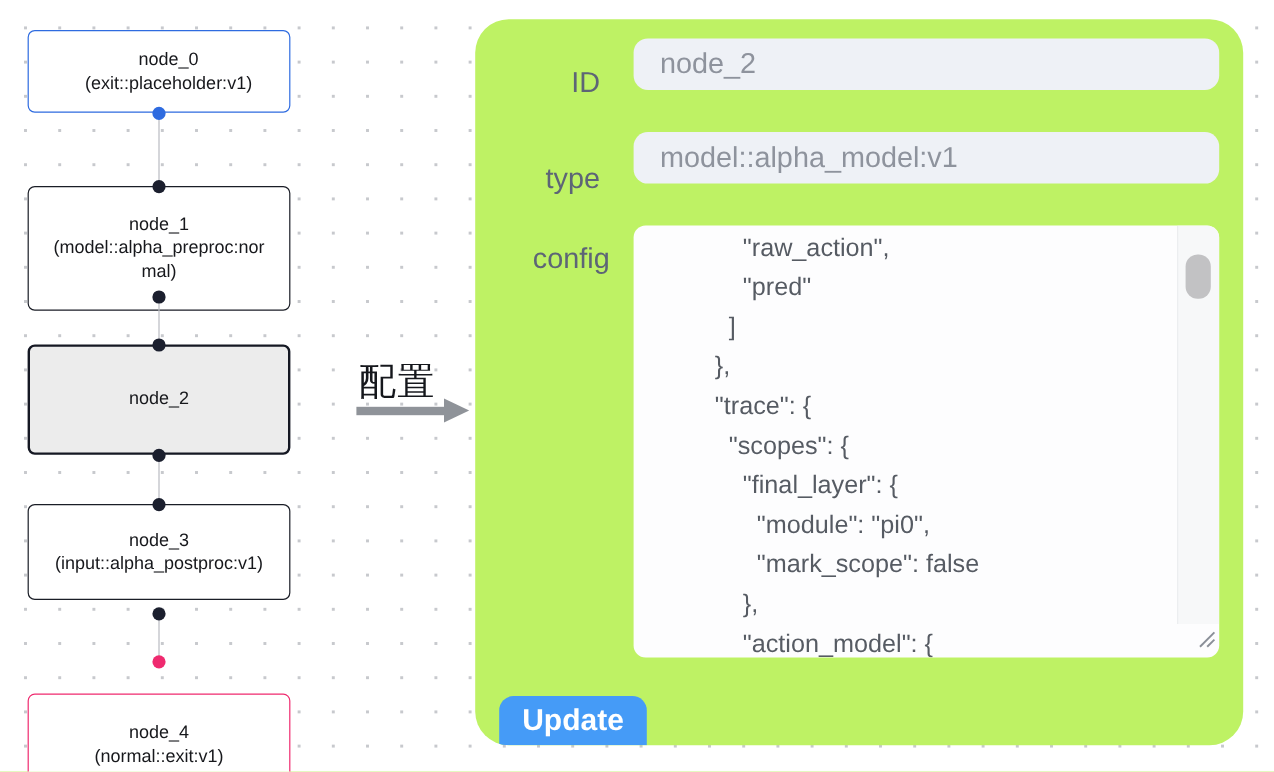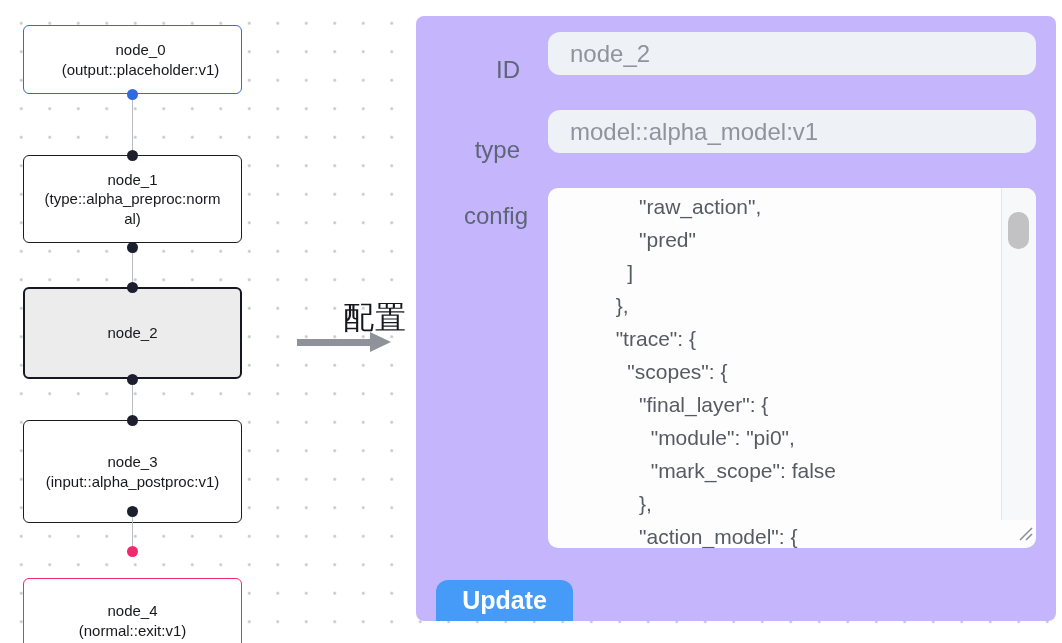--- a/index.html
+++ b/index.html
@@ -33,35 +33,35 @@
   .port {
     position:absolute; left:127px; width:11px; height:11px; border-radius:50%;
     background:#1b1f2e;
   }
   .port--blue { background:#2e6be0; }
   .port--pink { background:#ef2a6f; }
 
   
   .transition-label {
     position:absolute; left:299px; top:297px; width:96px;
-    font-size:31px; color:#15171c; letter-spacing:1px;margin-left:44px;
+    font-size:31px; color:#15171c; letter-spacing:1px;
   }
   .arrow-shaft {
     position:absolute; left:297px; top:339px; width:74px; height:7px; background:#8f9399;
   }
   .arrow-head {
     position:absolute; left:370px; top:332px; width:0; height:0;
     border-top:10.5px solid transparent; border-bottom:10.5px solid transparent;
     border-left:21px solid #8f9399;
   }
 
   
   .panel {
-    position:absolute; left:416px; top:16px; width:640px; height:605px;
-    background:#c4b5fd; border-radius:8px; overflow:hidden;
+    position:absolute; left:396px; top:16px; width:640px; height:605px;
+    background:#bef264; border-radius:28px; overflow:hidden;
   }
   .field-label {
     position:absolute; left:0; width:104px; text-align:right;
     font-size:24px; color:#5d6576;
   }
   .field-input {
     position:absolute; left:132px; width:488px; height:43px;
     background:#eef1f6; border-radius:12px;
     display:flex; align-items:center; padding-left:22px;
     font-size:24px; color:#8e939d;
@@ -79,53 +79,53 @@
     position:absolute; right:0; top:0; width:35px; height:332px;
     background:#f7f8f9; border-left:1px solid #e4e6e9;
     border-radius:0 10px 0 0;
   }
   .config-scroll-thumb {
     position:absolute; right:7px; top:24px; width:21px; height:37px;
     border-radius:10px; background:#c2c2c4;
   }
   .config-resize { position:absolute; right:3px; bottom:3px; }
   .update-btn {
-    position:absolute; left:20px; bottom:0; width:137px; height:41px;
+    position:absolute; left:20px; bottom:0; width:123px; height:41px;
     background:#459bf7; border:none; border-radius:12px 12px 0 0;
     color:#ffffff; font-size:25px; font-weight:700; text-align:center;
     font-family:"Liberation Sans", sans-serif; cursor:pointer;
     display:flex; align-items:center; justify-content:center;
   }
 </style>
 </head>
 <body>
 
 <div>
 
   <div class="node node--input" style="top:25px; height:69px;">
     <div class="node-text">
       <div>node_0</div>
-      <div>(output::placeholder:v1)</div>
+      <div>(exit::placeholder:v1)</div>
     </div>
   </div>
 
-  <div class="node" style="top:155px; height:88px;">
+  <div class="node" style="top:155px; height:104px;">
     <div class="node-text">
       <div>node_1</div>
-      <div>(type::alpha_preproc:normal)</div>
+      <div>(model::alpha_preproc:normal)</div>
     </div>
   </div>
 
   <div class="node node--selected" style="top:287px; height:92px;">
     <div class="node-text">
       <div>node_2</div>
     </div>
   </div>
 
-  <div class="node" style="top:420px; height:103px;">
+  <div class="node" style="top:420px; height:80px;">
     <div class="node-text">
       <div>node_3</div>
       <div>(input::alpha_postproc:v1)</div>
     </div>
   </div>
 
   <div class="node node--output" style="top:578px; height:85px;">
     <div class="node-text">
       <div>node_4</div>
       <div>(normal::exit:v1)</div>

